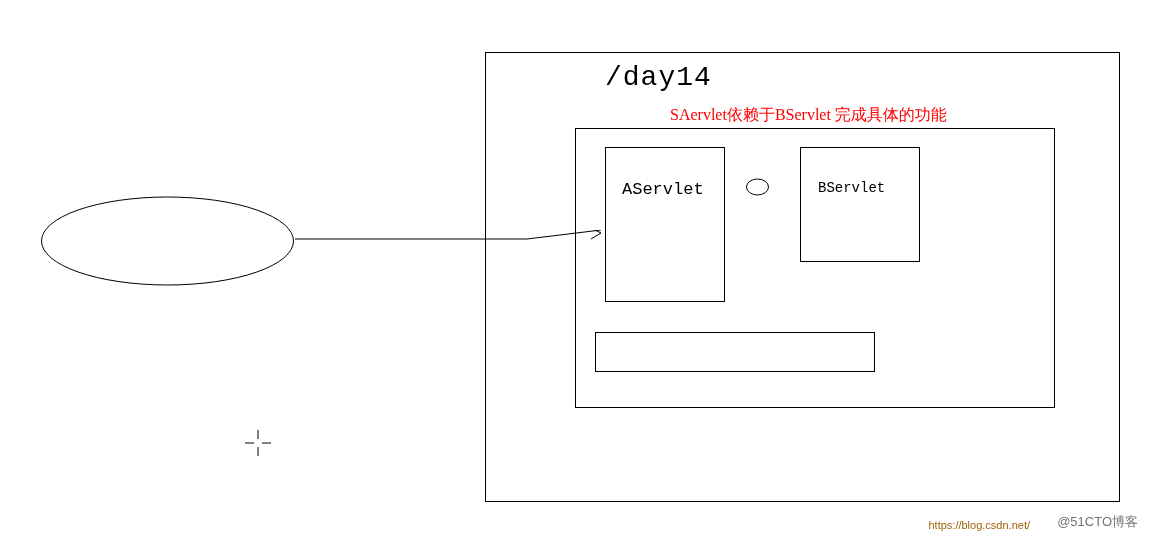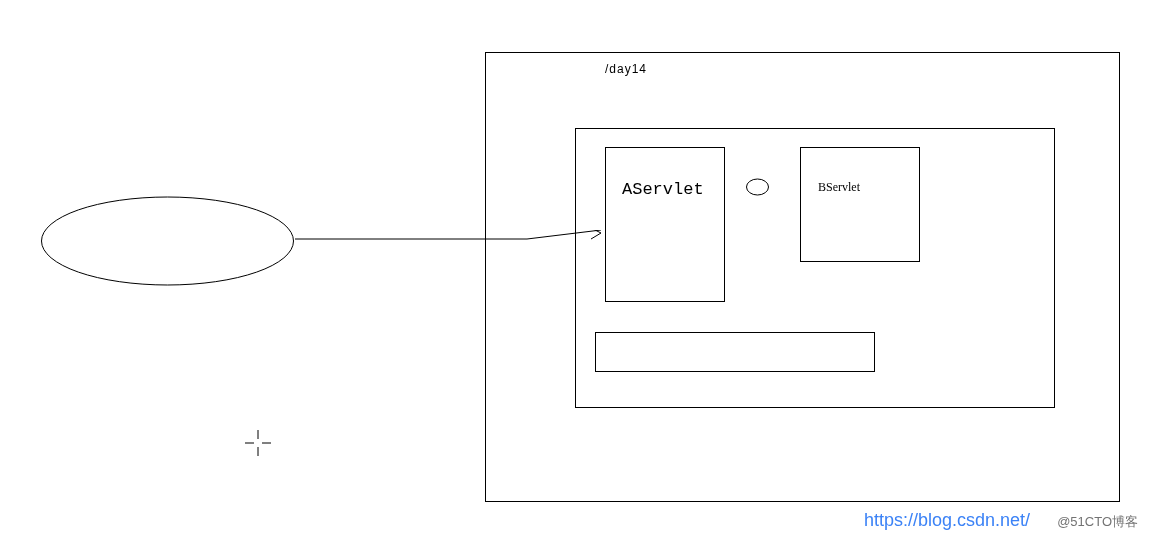--- a/index.html
+++ b/index.html
@@ -25,22 +25,22 @@
       border: 1px solid #000;
       left: 485px;
       top: 52px;
       width: 635px;
       height: 450px;
     }
     .title-label {
       position: absolute;
       left: 605px;
       top: 62px;
-      font-size: 12px;
-      font-family: Liberation Sans, sans-serif;
+      font-size: 28px;
+      font-family: Liberation Mono, monospace;
       letter-spacing: 1px;
     }
     .red-note {
       position: absolute;
       left: 670px;
       top: 105px;
       font-size: 16px;
       color: #ff0000;
       font-family: "SimSun", "宋体", serif;
     }
@@ -72,22 +72,22 @@
       border: 1px solid #000;
       left: 800px;
       top: 147px;
       width: 120px;
       height: 115px;
     }
     .label-b {
       position: absolute;
       left: 818px;
       top: 180px;
-      font-size: 12px;
-      font-family: Liberation Serif, serif;
+      font-size: 14px;
+      font-family: Liberation Mono, monospace;
     }
     .bottom-rect {
       position: absolute;
       border: 1px solid #000;
       left: 595px;
       top: 332px;
       width: 280px;
       height: 40px;
     }
     .client-ellipse {
@@ -113,22 +113,22 @@
       position: absolute;
       left: 243px;
       top: 428px;
       width: 30px;
       height: 30px;
     }
     .watermark1 {
       position: absolute;
       right: 120px;
       bottom: 5px;
-      font-size: 18px;
-      color: #3b82f6;
+      font-size: 11px;
+      color: #a16207;
       font-family: Arial, sans-serif;
     }
     .watermark2 {
       position: absolute;
       right: 12px;
       bottom: 5px;
       font-size: 13px;
       color: #737373;
       font-family: Arial, "SimSun", sans-serif;
     }
@@ -144,20 +144,21 @@
 
   <svg class="arrow-line" width="320" height="30" viewBox="0 0 320 30">
     <line x1="0" y1="9" x2="232" y2="9" stroke="#000" stroke-width="1"></line>
     <line x1="232" y1="9" x2="306" y2="0" stroke="#000" stroke-width="1"></line>
     <polyline points="296,6 306,0 298,-4" transform="translate(0,3)" fill="none" stroke="#000" stroke-width="1"></polyline>
   </svg>
 
   <div class="outer-container"></div>
   <div class="title-label">/day14</div>
 
+  <div class="red-note">SAervlet依赖于BServlet 完成具体的功能</div>
 
   <div class="inner-container"></div>
 
   <div class="box-a"></div>
   <div class="label-a">AServlet</div>
 
   <svg class="connector-ellipse" viewBox="0 0 25 18">
     <ellipse cx="12.5" cy="9" rx="11" ry="8" fill="none" stroke="#000" stroke-width="1"></ellipse>
   </svg>
 

